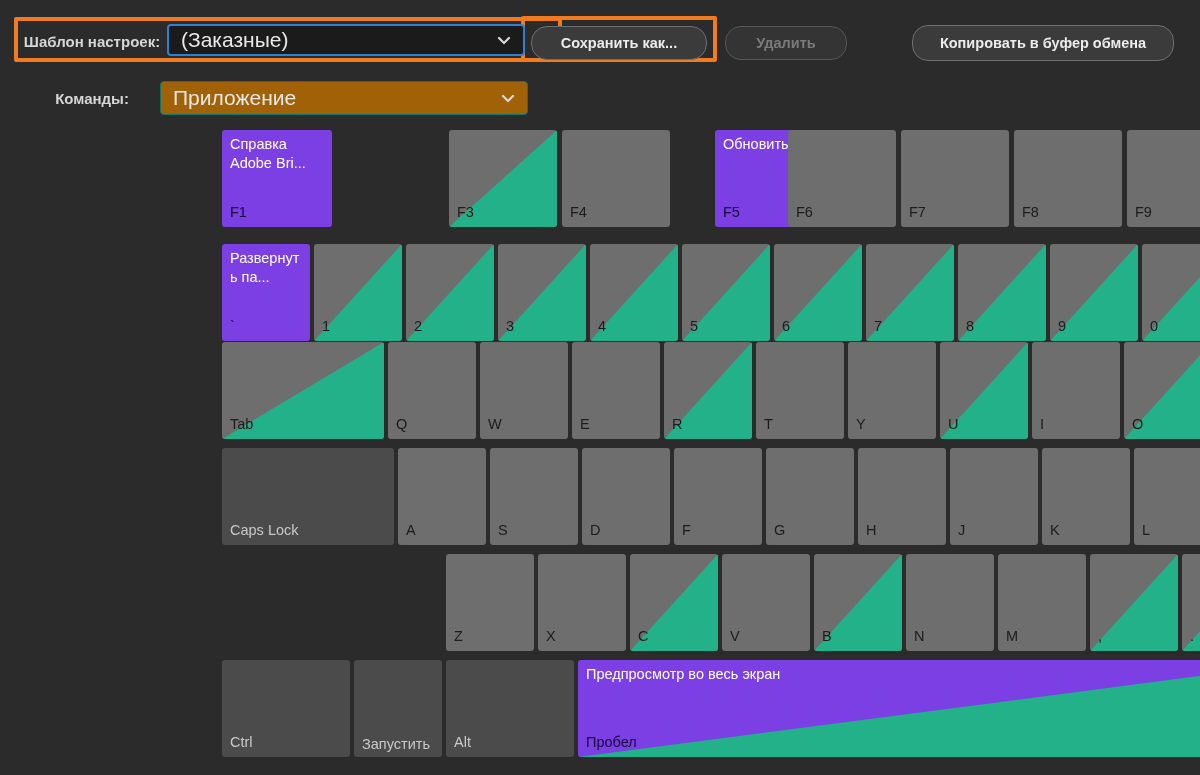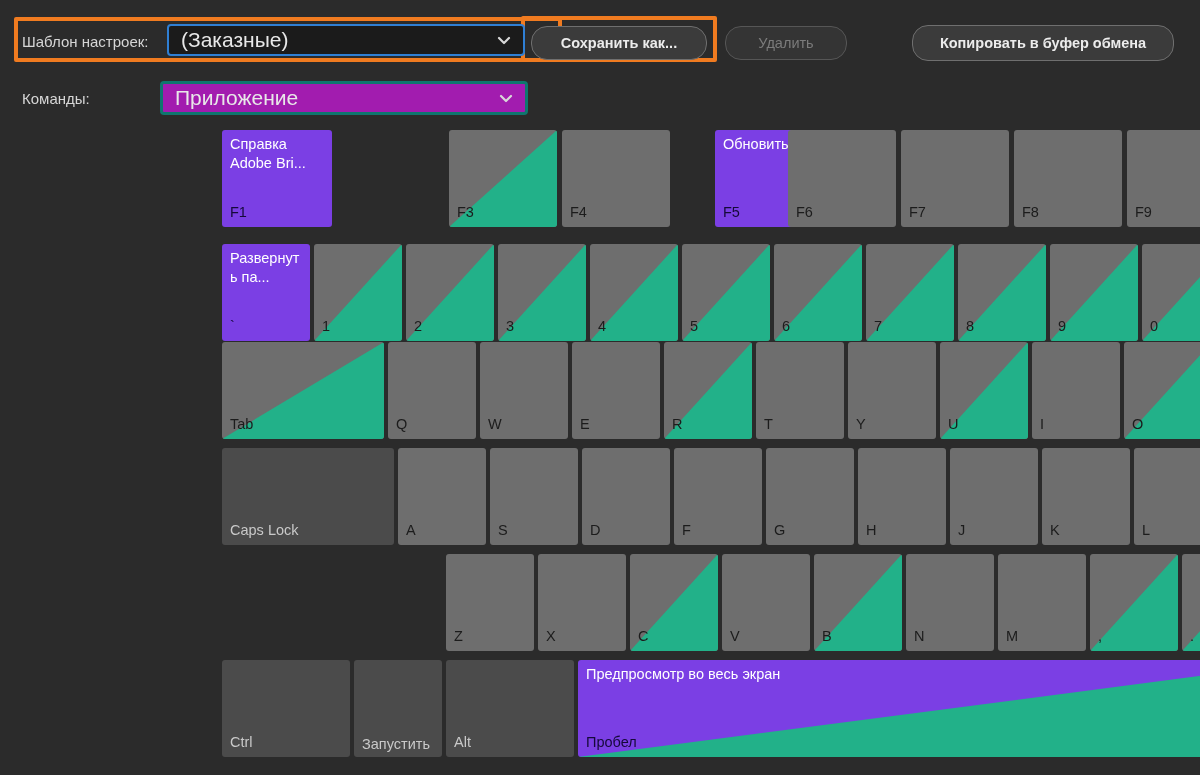--- a/index.html
+++ b/index.html
@@ -17,22 +17,23 @@
 
   .hl-box {
     position: absolute;
     border: 4px solid #f07b20;
     border-radius: 2px;
   }
   #hl-preset { left: 14px; top: 17px; width: 548px; height: 45px; }
   #hl-saveas { left: 521px; top: 16px; width: 196px; height: 46px; }
 
   .field-label {
-    color: #d6d6d6; font-size: 15px; text-align: left;
+    color: #d6d6d6; font-size: 15px; text-align: center;
     white-space: nowrap;
+    font-weight: bold;
   }
   #lbl-preset { position: absolute; left: 22px;  top: 33px; width: 140px; }
   #lbl-cmds   { position: absolute; left: 22px;  top: 90px; width: 140px; }
 
   .select {
     position: absolute;
     background: #1d1d1d;
     border: 1px solid #4b4b4b;
     border-radius: 4px;
     color: #e8e8e8;
@@ -40,21 +41,21 @@
     display: flex; align-items: center;
     padding: 0 12px;
   }
   #sel-preset {
     left: 167px; top: 24px; width: 358px; height: 32px;
     border: 2px solid #2f7fd4;
     background: #1b1b1b;
   }
   #sel-cmds {
     left: 160px; top: 81px; width: 368px; height: 34px;
-    background: #a21caf; border: 3px solid #0f766e;
+    background: #a16207; border: 1px solid #0f766e;
   }
   .select .val { flex: 1; }
   .chev {
     width: 14px; height: 14px; flex: none;
     display: block;
   }
   .chev svg { display: block; }
 
   .btn {
     position: absolute;
@@ -64,21 +65,21 @@
     color: #ececec;
     font-size: 14.5px;
     font-weight: bold;
     display: flex; align-items: center; justify-content: center;
     white-space: nowrap;
     cursor: pointer;
   }
   #btn-saveas  { left: 531px; top: 26px; width: 176px; height: 34px; }
   #btn-delete  { left: 725px; top: 26px; width: 122px; height: 34px;
                  color: #7b7b7b; border-color: #565656; background: #343434;
-                 font-weight: normal; }
+                 font-weight: bold; }
   #btn-copy    { left: 912px; top: 25px; width: 262px; height: 36px; }
 
   
   .keyboard { position: absolute; left: 0; top: 130px; width: 976px; height: 645px; }
   .krow { position: absolute; left: 0; height: 105px; }
   .key {
     position: absolute;
     top: 0;
     height: 97px;
     border-radius: 3px;

